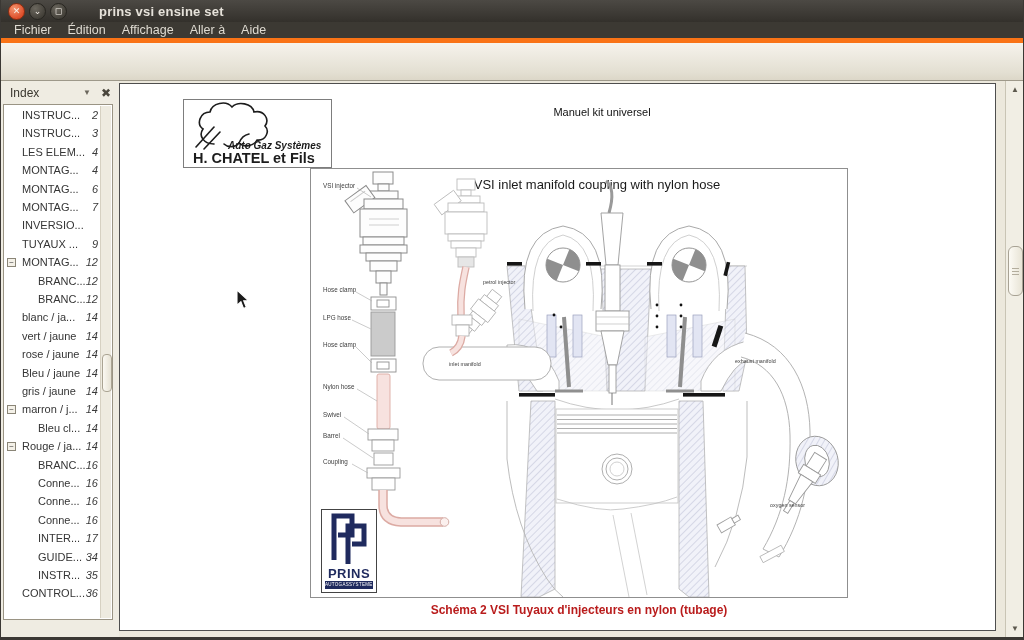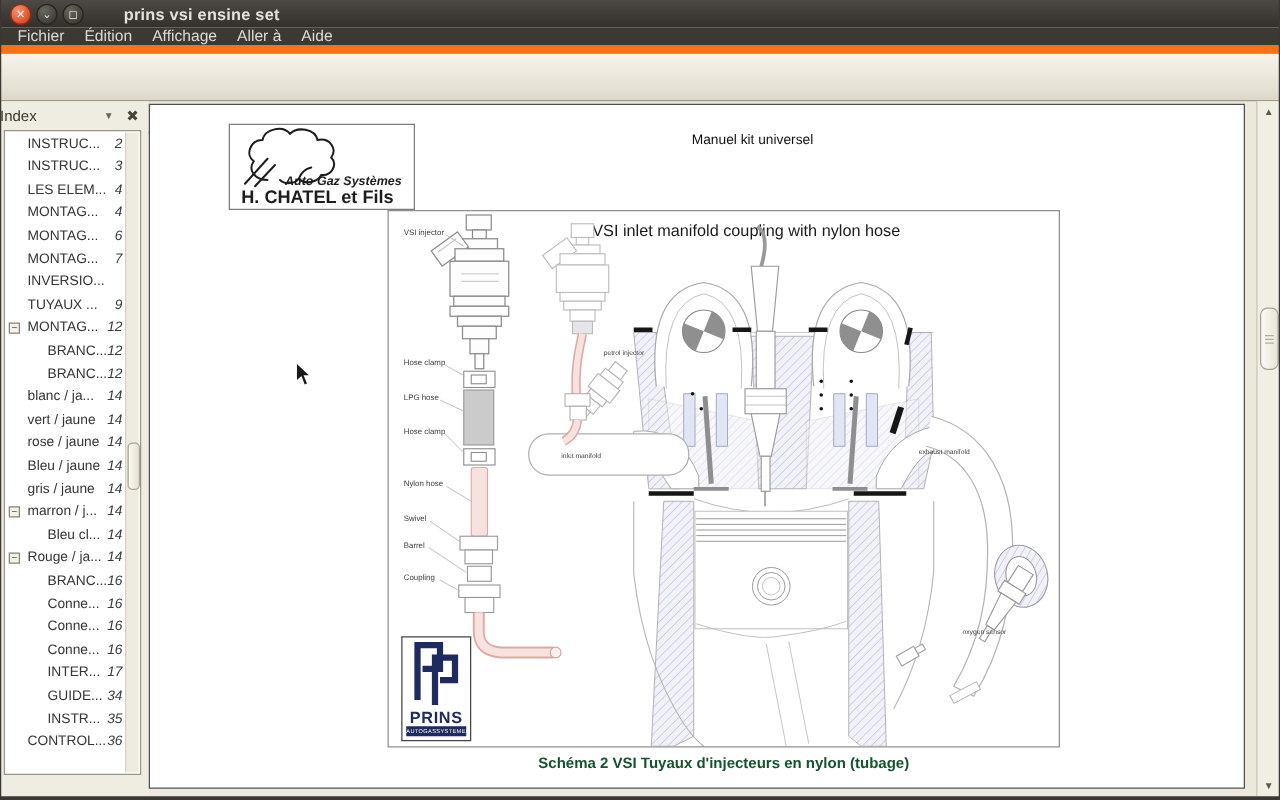--- a/index.html
+++ b/index.html
@@ -7,42 +7,42 @@
        font-family:"Liberation Sans","DejaVu Sans",sans-serif;background:#ece8dc;}
   
   #titlebar{position:absolute;left:0;top:0;width:1024px;height:22px;
     background:linear-gradient(#4c4944,#3b3833 70%,#33302b);display:flex;align-items:center;}
   .winbtn{width:15px;height:15px;border-radius:50%;margin-left:4px;display:flex;
     align-items:center;justify-content:center;font-size:9px;color:#f5efe8;line-height:1;}
   .winbtn.close{background:radial-gradient(circle at 35% 30%,#f5956f,#dd4f2b 70%);border:1px solid #8e2d10;margin-left:8px;}
   .winbtn.dark{background:radial-gradient(circle at 35% 30%,#6b675e,#413e37 75%);border:1px solid #272520;}
   #win-title{color:#e6e2da;font-weight:bold;font-size:13px;margin-left:32px;letter-spacing:.2px;}
   #menubar{position:absolute;left:0;top:22px;width:1024px;height:21px;background:#3c3933;
-    border-bottom:7px solid #f97316;display:flex;align-items:center;padding-left:6px;box-sizing:border-box;}
+    border-bottom:5px solid #f97316;display:flex;align-items:center;padding-left:6px;box-sizing:border-box;}
   .menu-item{color:#dfdbd2;font-size:12.5px;padding:0 8px;line-height:21px;}
   
   #toolbar{position:absolute;left:0;top:43px;width:1024px;height:38px;box-sizing:border-box;
     background:linear-gradient(#f6f3ec,#e3dfd2 80%,#dcd7c8);border-bottom:1px solid #9e998a;}
   .tb-btn{position:absolute;top:49px;height:26px;display:flex;align-items:center;gap:6px;
     color:#3a372f;font-size:13px;}
   #btn-prev{left:12px;} #btn-next{left:104px;}
   .tb-sep{position:absolute;left:181px;top:50px;width:1px;height:24px;background:#c4bfae;}
   #page-input{position:absolute;left:188px;top:51px;width:42px;height:18px;border:1px solid #9a9484;
     border-radius:2px;font-size:12px;padding:0 4px;color:#333;background:#fff;font-family:inherit;}
   #page-info{position:absolute;left:243px;top:55px;font-size:13px;color:#3a372f;}
   #zoom-select{position:absolute;left:308px;top:49px;height:26px;display:flex;align-items:stretch;
     background:linear-gradient(#d9d3c5,#bcb5a3);border:1px solid #8a8472;border-radius:4px;
     box-shadow:inset 0 1px 0 rgba(255,255,255,.45);}
   #zoom-select .lbl{display:flex;align-items:center;padding:0 10px;font-size:12.5px;color:#33302a;}
   #zoom-select .div{width:1px;background:#948e7c;}
   #zoom-select .arr{display:flex;align-items:center;justify-content:center;width:21px;font-size:8px;color:#4a463e;}
   
   #sidebar{position:absolute;left:0;top:81px;width:119px;height:556px;background:#efecE2;background:#efece2;}
   #sb-header{position:absolute;left:0;top:0;width:119px;height:23px;display:flex;align-items:center;}
-  #sb-title{font-size:12px;color:#3a372f;margin-left:0;flex:1;}
+  #sb-title{font-size:12px;color:#3a372f;margin-left:10px;flex:1;}
   #sb-collapse{font-size:8px;color:#6b675d;margin-right:10px;}
   #sb-close{font-size:12px;color:#4a463c;font-weight:bold;margin-right:8px;}
   #index-list{position:absolute;left:3px;top:23px;width:110px;height:516px;background:#fff;
     border:1px solid #9a9484;box-sizing:border-box;overflow:hidden;}
   .idx-row{position:absolute;left:0;width:96px;height:18px;font-size:11px;color:#353535;}
   .idx-label{position:absolute;left:18px;top:2px;white-space:nowrap;}
   .idx-label.ind1{left:34px;}
   .idx-page{position:absolute;right:2px;top:2px;font-style:italic;color:#3a3a3a;}
   .expander{position:absolute;left:3px;top:4px;width:9px;height:9px;border:1px solid #8a8577;
     background:#f4f1e8;font-size:8px;line-height:8px;text-align:center;color:#444;box-sizing:border-box;}
@@ -53,21 +53,21 @@
   #doc-page{position:absolute;left:119px;top:83px;width:877px;height:548px;background:#fff;
     border:1px solid #4e4e4e;box-sizing:border-box;}
   #logo-box{position:absolute;left:63px;top:15px;width:147px;height:67px;border:1px solid #7d7d7d;}
   #logo-line1{position:absolute;left:44px;top:40px;font-size:10px;font-style:italic;font-weight:bold;color:#1c1c1c;white-space:nowrap;}
   #logo-line2{position:absolute;left:9px;top:50px;font-size:14.5px;font-weight:bold;color:#1c1c1c;white-space:nowrap;}
   #doc-header{position:absolute;left:312px;top:22px;width:340px;text-align:center;font-size:11px;color:#111;}
   #doc-header .l2{margin-top:12px;}
   #diagram-box{position:absolute;left:190px;top:84px;width:538px;height:430px;border:1px solid #8f8f8f;box-sizing:border-box;}
   #diagram-box svg{position:absolute;left:0;top:0;}
   #caption{position:absolute;left:190px;top:519px;width:538px;text-align:center;
-    font-size:12px;font-weight:bold;color:#14532d;}
+    font-size:12px;font-weight:bold;color:#b91c1c;}
   
   #prins{position:absolute;left:10px;top:340px;width:56px;height:84px;border:1px solid #444;
     background:#fff;box-sizing:border-box;}
   #prins-name{position:absolute;left:0;top:56px;width:100%;text-align:center;font-size:13px;
     font-weight:bold;color:#1f2a5e;letter-spacing:.5px;}
   #prins-sub{position:absolute;left:3px;top:71px;width:48px;height:8px;background:#1f2a5e;color:#fff;
     font-size:4.5px;text-align:center;line-height:8px;letter-spacing:.3px;}
   
   #main-scroll{position:absolute;right:0;top:81px;width:18px;height:556px;background:#f1eee4;border-left:1px solid #c9c4b4;}
   .scroll-arrow{position:absolute;left:0;width:18px;text-align:center;font-size:8px;color:#5d594e;}

